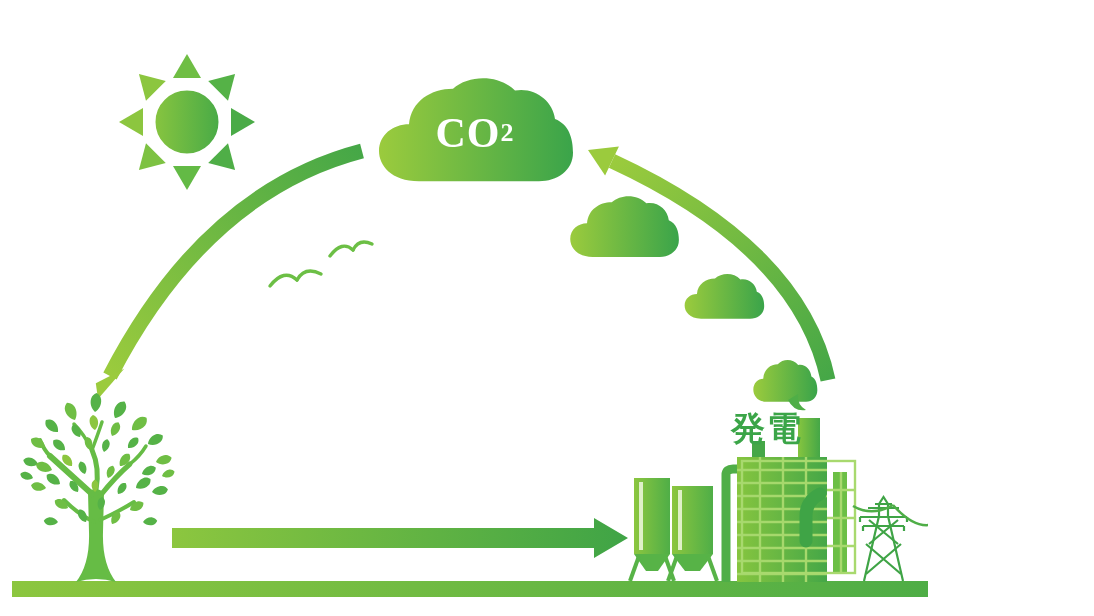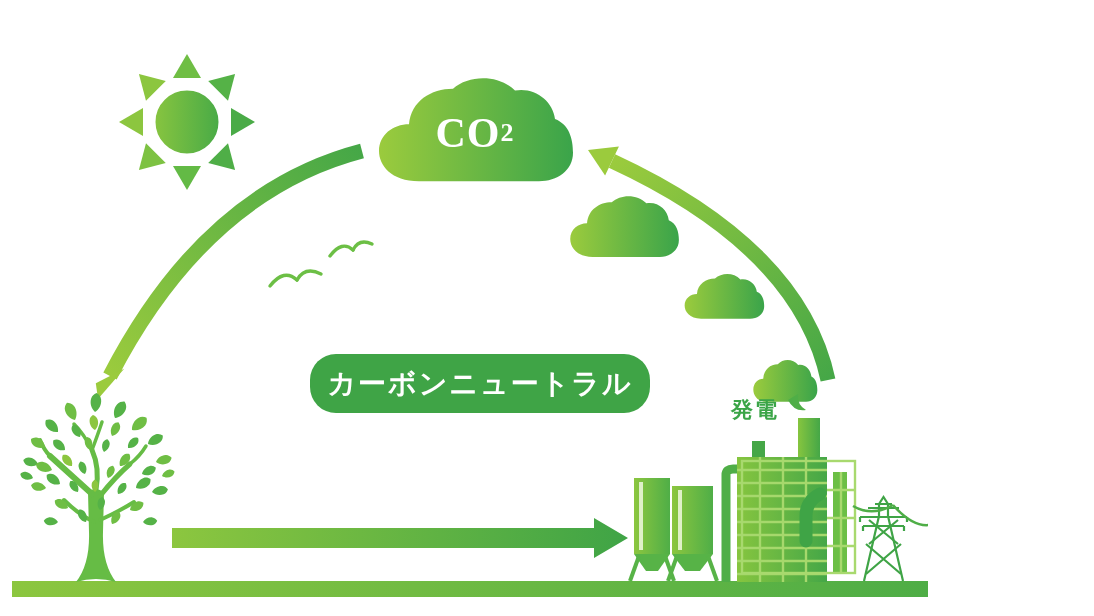--- a/index.html
+++ b/index.html
@@ -256,19 +256,16 @@
   </g>
 </svg>
 
   <div class="cloud-text">
     <span class="latin">CO</span>
       <span class="sub">2</span>
   </div>
 
 
 
-  <div class="lbl" style="left:731px;top:379px;font-size:22px;">発電</div>
-
-  <div class="badge">
-    <span>カーボンニュートラル</span>
-  </div>
+  <div class="lbl" style="left:731px;top:392px;font-size:34px;">発電</div>
+
 
 </div>
 
 </body></html>

